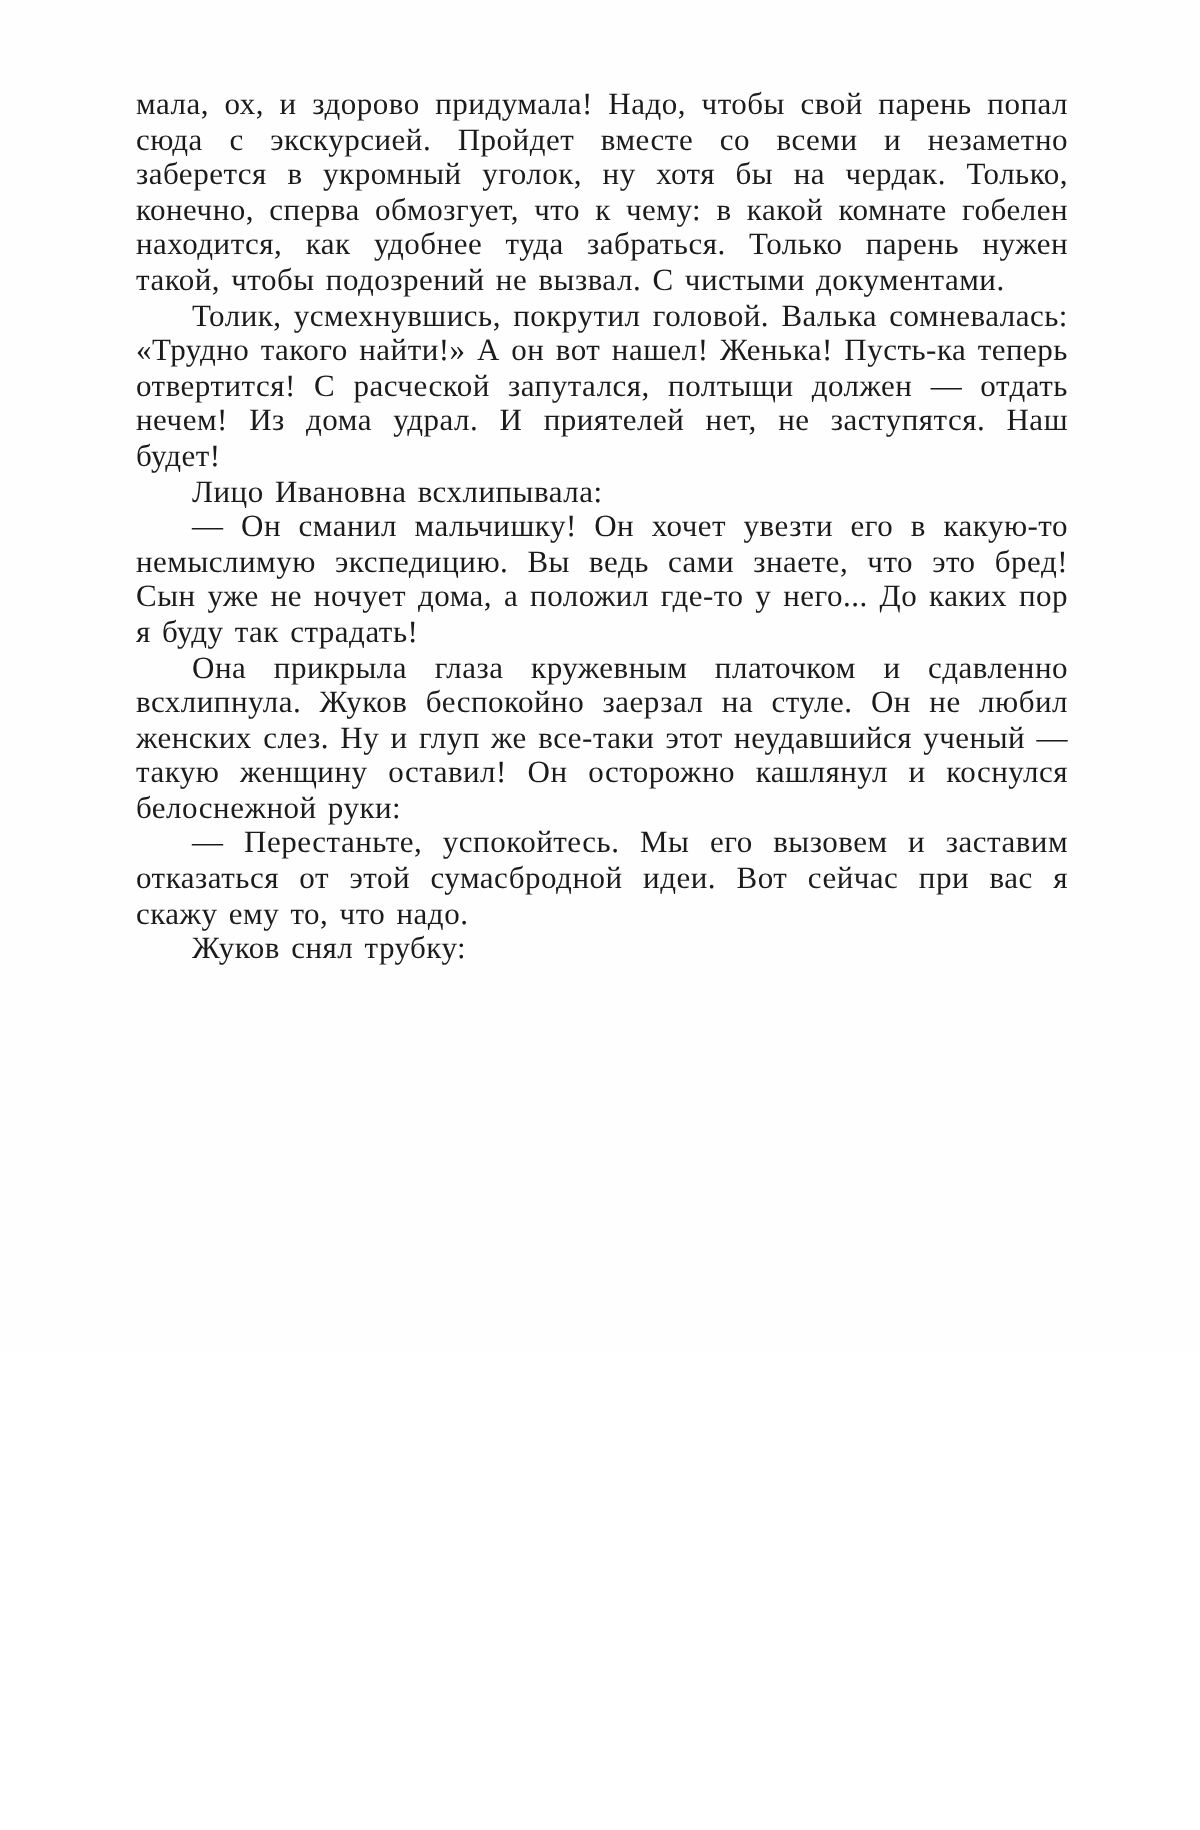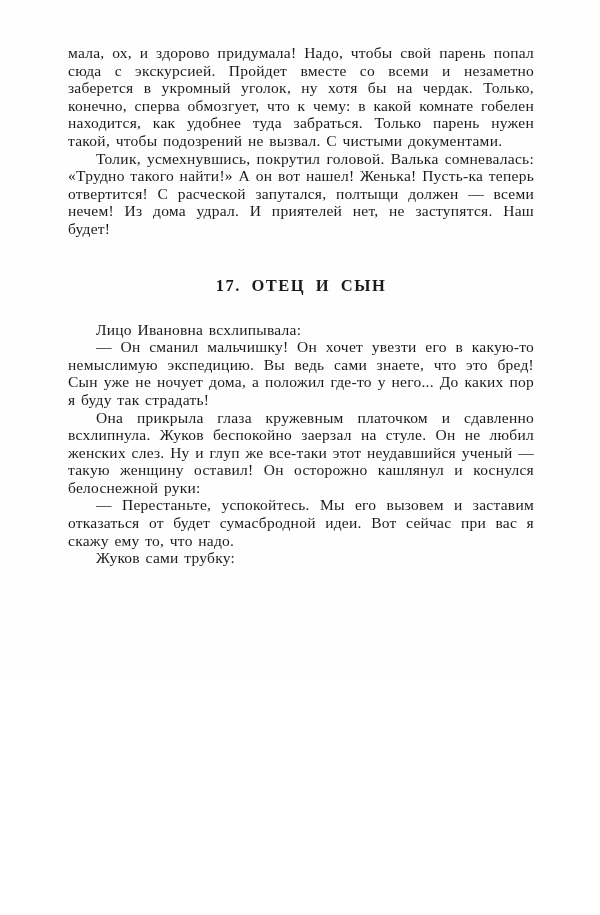--- a/index.html
+++ b/index.html
@@ -58,28 +58,27 @@
     font-weight: bold;
   }
 </style>
 </head>
 <body>
 
 <div class="page">
   <div class="text-block">
 
     <p class="para no-indent">мала, ох, и здорово придумала! Надо, чтобы свой парень попал сюда с экскурсией. Пройдет вместе со всеми и незаметно заберется в укромный уголок, ну хотя бы на чердак. Только, конечно, сперва обмозгует, что к чему: в какой комнате гобелен находится, как удобнее туда забраться. Только парень нужен такой, чтобы подозрений не вызвал. С чистыми документами.</p>
-    <p class="para">Толик, усмехнувшись, покрутил головой. Валька сомневалась: «Трудно такого найти!» А он вот нашел! Женька! Пусть-ка теперь отвертится! С расческой запутался, полтыщи должен — всеми нечем! Из дома удрал. И приятелей нет, не заступятся. Наш будет!</p>
+    <p class="para">Толик, усмехнувшись, покрутил головой. Валька сомневалась: «Трудно такого найти!» А он вот нашел! Женька! Пусть-ка теперь отвертится! С расческой запутался, полтыщи должен — отдать нечем! Из дома удрал. И приятелей нет, не заступятся. Наш будет!</p>
 
-    <h2 class="chapter-heading">17. ОТЕЦ И СЫН</h2>
 
     <p class="para">Лицо Ивановна всхлипывала:</p>
     <p class="para">— Он сманил мальчишку! Он хочет увезти его в какую-то немыслимую экспедицию. Вы ведь сами знаете, что это бред! Сын уже не ночует дома, а положил где-то у него... До каких пор я буду так страдать!</p>
     <p class="para">Она прикрыла глаза кружевным платочком и сдавленно всхлипнула. Жуков беспокойно заерзал на стуле. Он не любил женских слез. Ну и глуп же все-таки этот неудавшийся ученый — такую женщину оставил! Он осторожно кашлянул и коснулся белоснежной руки:</p>
-    <p class="para">— Перестаньте, успокойтесь. Мы его вызовем и заставим отказаться от будет сумасбродной идеи. Вот сейчас при вас я скажу ему то, что надо.</p>
-    <p class="para">Жуков сами трубку:</p>
+    <p class="para">— Перестаньте, успокойтесь. Мы его вызовем и заставим отказаться от этой сумасбродной идеи. Вот сейчас при вас я скажу ему то, что надо.</p>
+    <p class="para">Жуков снял трубку:</p>
   </div>
 
   <div class="footer">
     <span class="sig">3**</span>
     <span>59</span>
   </div>
 </div>
 
 </body></html>

